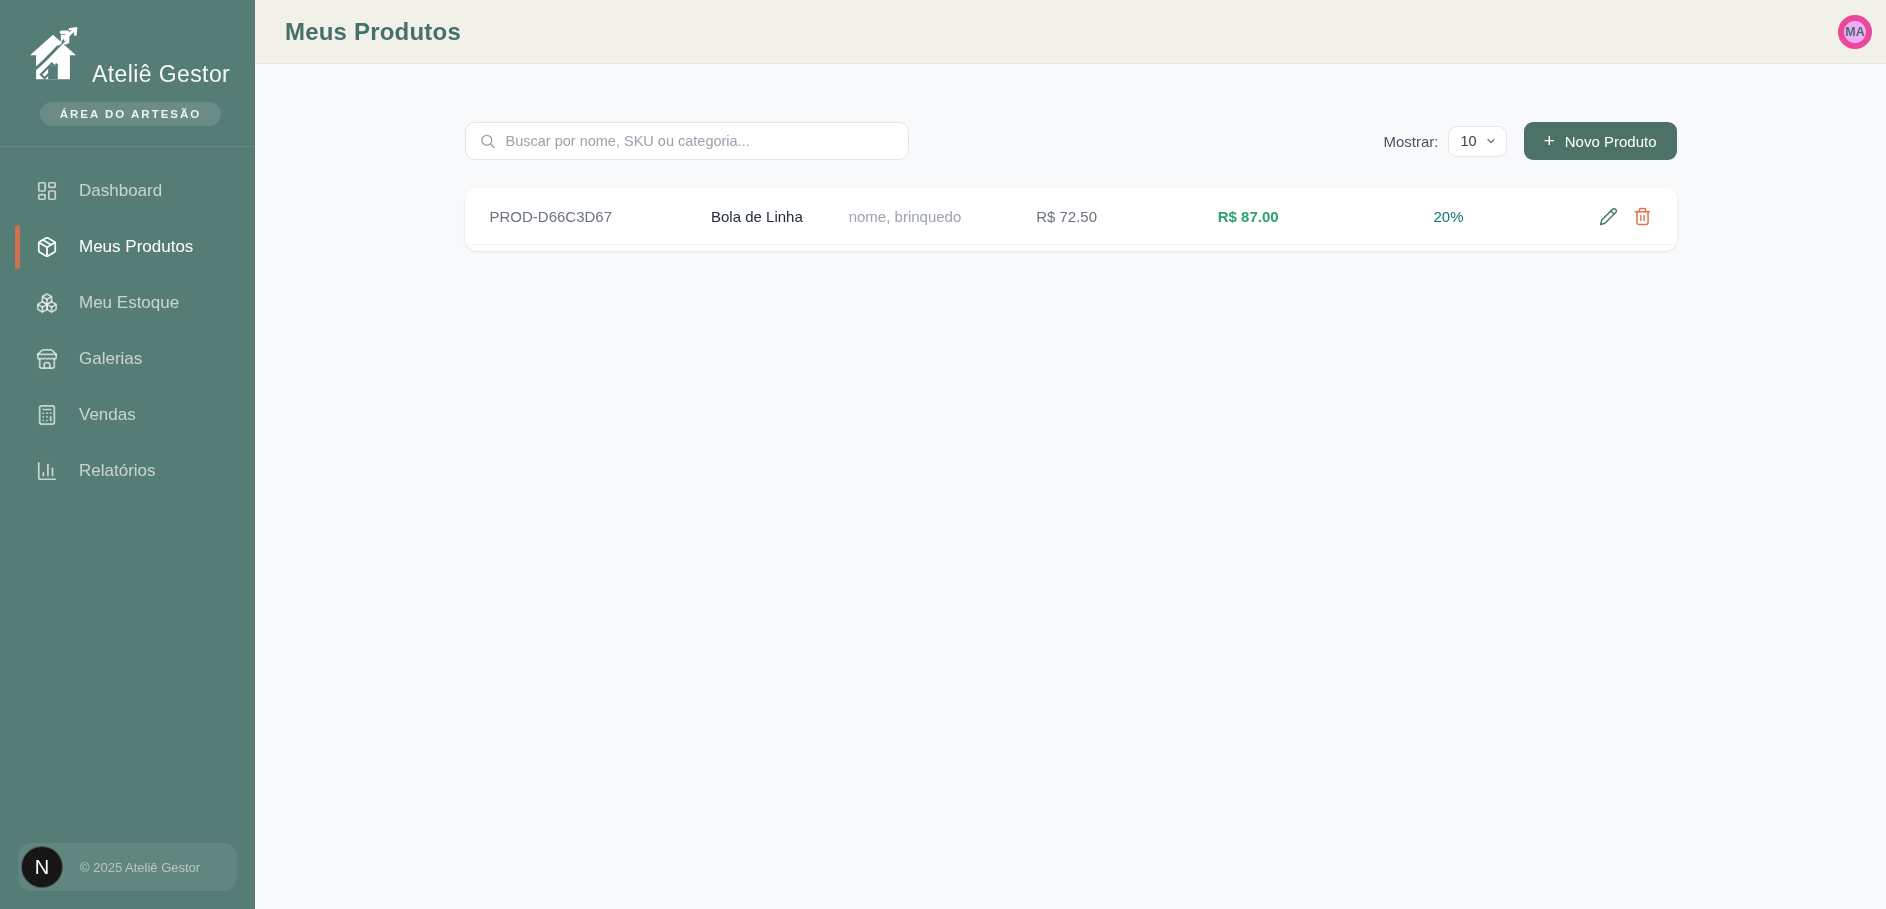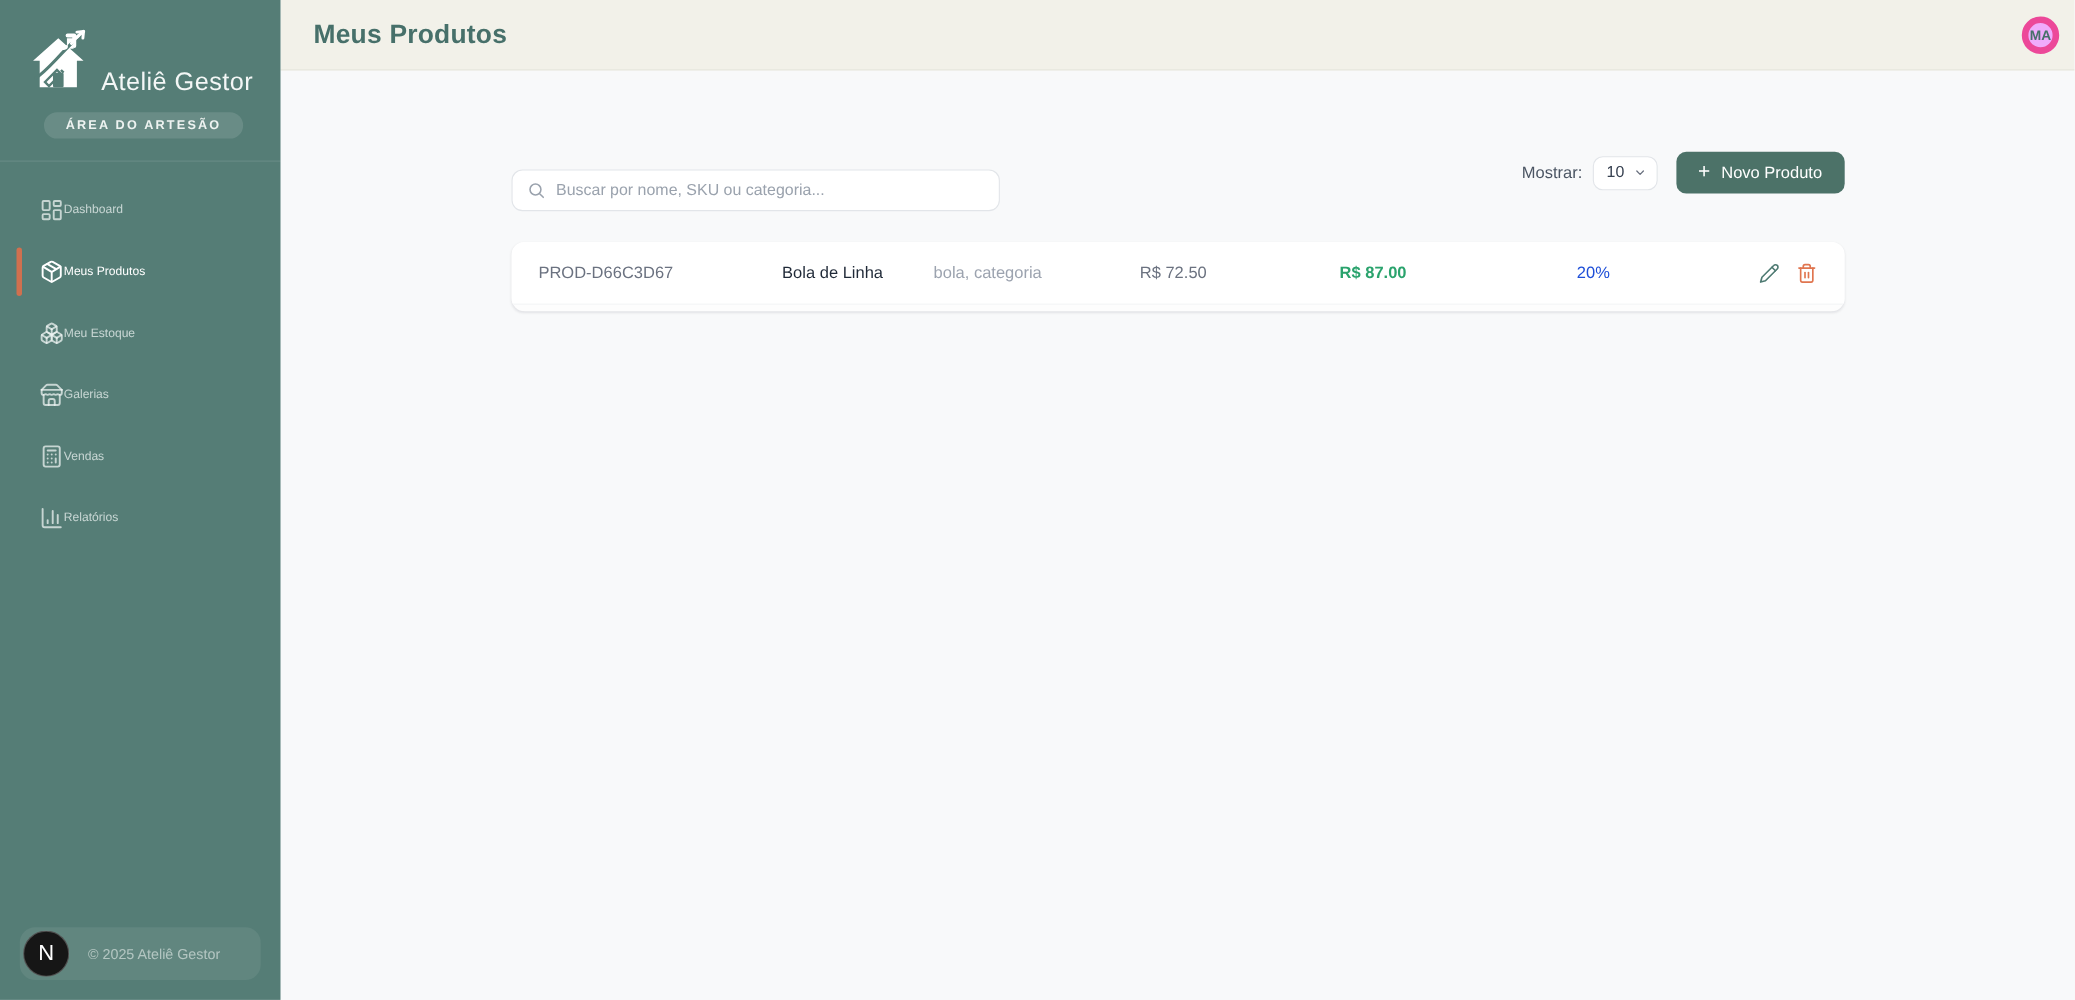--- a/index.html
+++ b/index.html
@@ -31,24 +31,24 @@
   .brand-badge {
     background:rgba(255,255,255,0.12);
     color:#eef3f1;
     font-size:11.5px; font-weight:700; letter-spacing:2px;
     padding:6px 20px; border-radius:999px; white-space:nowrap;
   }
   .nav { margin-top:20px; flex:1 1 auto; display:flex; flex-direction:column; }
   .nav-item {
     position:relative;
     height:48px; margin-bottom:8px;
-    display:flex; align-items:center; 
+    display:flex; align-items:center; gap:21px;
     padding-left:36px;
     color:rgba(236,243,241,0.75);
-    font-size:11px;
+    font-size:17px;
     cursor:pointer;
     text-decoration:none;
   }
   .nav-item .nav-icon { width:22px; height:22px; flex:0 0 auto; }
   .nav-item.active { color:#ffffff; }
   .nav-item.active::before {
     content:"";
     position:absolute; left:15px; top:2px;
     width:4.5px; height:44px; border-radius:3px;
     background:#d0704f;
@@ -92,21 +92,21 @@
   }
 
   .content { flex:1; padding-top:58px; overflow:hidden; }
   .container { width:1212px; margin:0 auto; }
 
   
   .toolbar { display:flex; align-items:center; justify-content:space-between; }
   .search-box {
     position:relative; width:444px; height:38px;
     background:#ffffff; border:1px solid #e2e5e9; border-radius:10px;
-    display:flex; align-items:center;margin-top:32px;
+    display:flex; align-items:center;
   }
   .search-box .search-icon {
     position:absolute; left:13px; top:50%; transform:translateY(-50%);
     width:17px; height:17px; color:#9aa2ad;
   }
   .search-box input {
     width:100%; height:100%; border:none; outline:none; background:transparent;
     padding:0 12px 0 40px;
     font-family:"Liberation Sans", sans-serif;
     font-size:14.5px; color:#374151;
@@ -162,21 +162,21 @@
   .col-cat     { width:192px; }
   .col-custo   { width:186px; }
   .col-preco   { width:180px; }
   .col-margem  { width:169px; }
   .col-acoes   { flex:1; text-align:right; padding-right:25px; }
   .td-sku    { color:#6b7280; }
   .td-nome   { color:#1f2937; font-weight:500;padding-left:36px; }
   .td-cat    { color:#9ca3af; }
   .td-custo  { color:#6b7280; }
   .td-preco  { color:#2aa36d; font-weight:700; }
-  .td-margem { color:#1d4ed8;margin-left:40px; }
+  .td-margem { color:#0f766e;margin-left:40px; }
   .actions { display:flex; justify-content:flex-end; align-items:center; gap:15px; }
   .icon-btn { background:none; border:none; padding:0; cursor:pointer; width:19px; height:19px; }
   .edit-btn  { color:#4e7a72; }
   .delete-btn{ color:#e0754f; }
   .icon-btn svg { width:19px; height:19px; }
 </style>
 </head>
 <body>
 
 <aside class="sidebar">
@@ -335,21 +335,21 @@
             <span>Novo Produto</span>
           </button>
         </div>
       </div>
 
       <div class="card">
 
         <div class="trow">
           <div class="td td-sku col-sku">PROD-D66C3D67</div>
           <div class="td td-nome col-nome">Bola de Linha</div>
-          <div class="td td-cat col-cat">bola, categoria</div>
+          <div class="td td-cat col-cat">nome, brinquedo</div>
           <div class="td td-custo col-custo">R$ 72.50</div>
           <div class="td td-preco col-preco">R$ 87.00</div>
           <div class="td td-margem col-margem">20%</div>
           <div class="td col-acoes">
             <div class="actions">
               <button class="icon-btn edit-btn">
                 <span>
                   <svg viewBox="0 0 24 24" fill="none" stroke="currentColor" stroke-width="1.9" stroke-linecap="round" stroke-linejoin="round">
                     <path d="M17 3a2.83 2.83 0 1 1 4 4L7.5 20.5 2 22l1.5-5.5Z"></path>
                       <path d="m15 5 4 4"></path>

